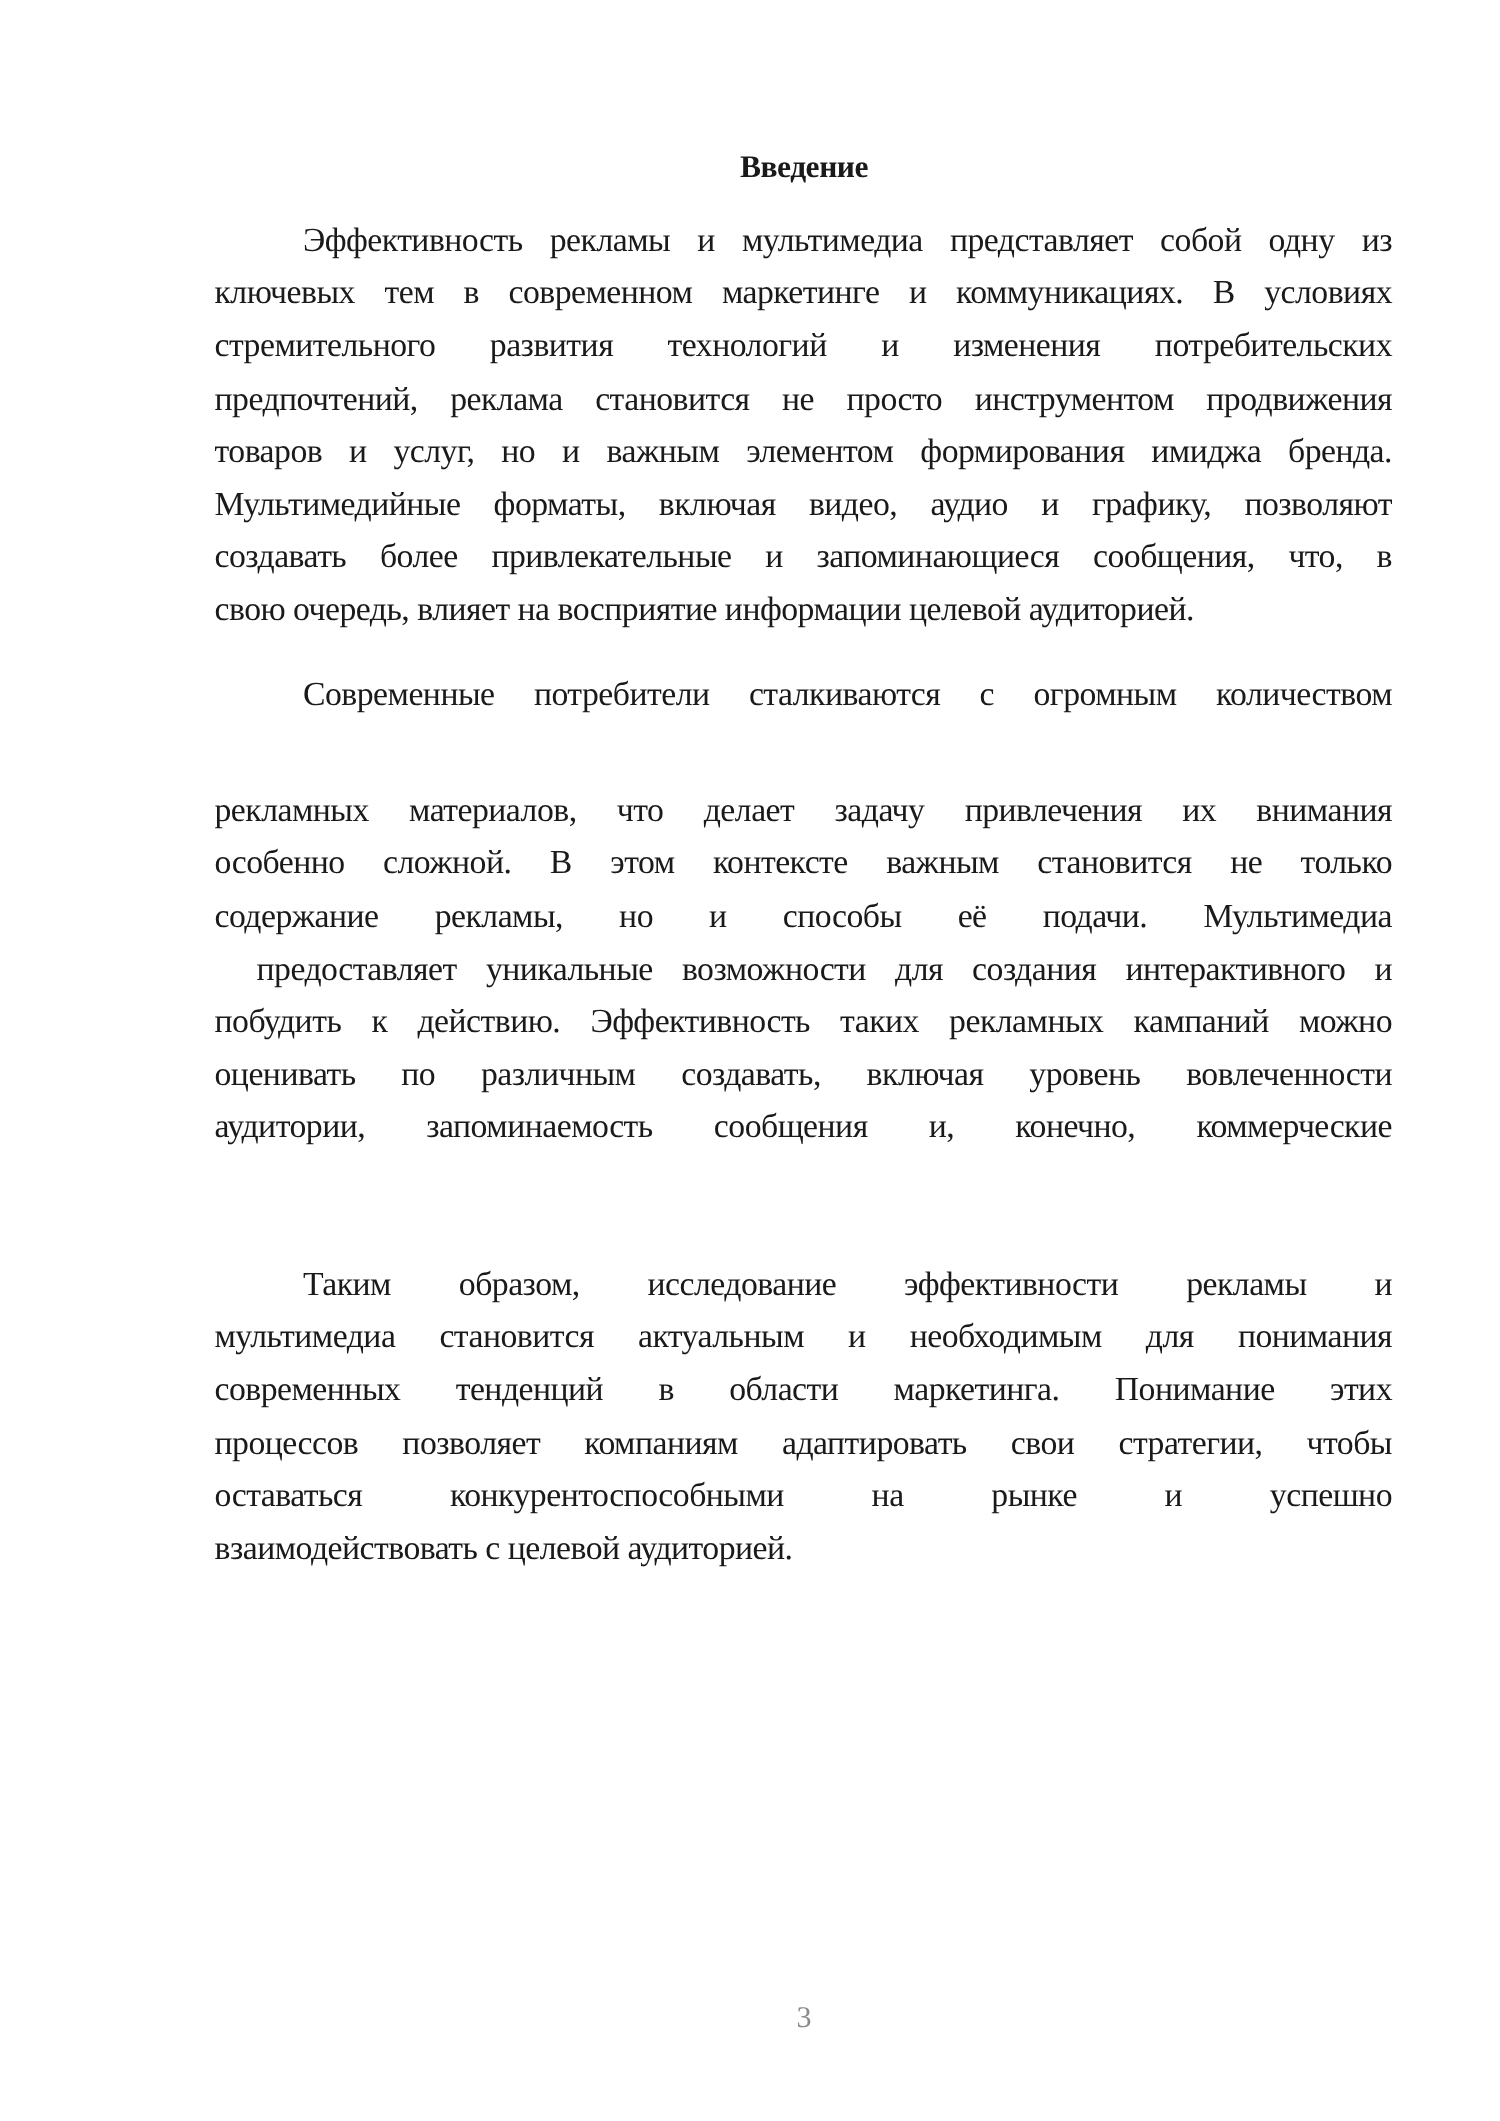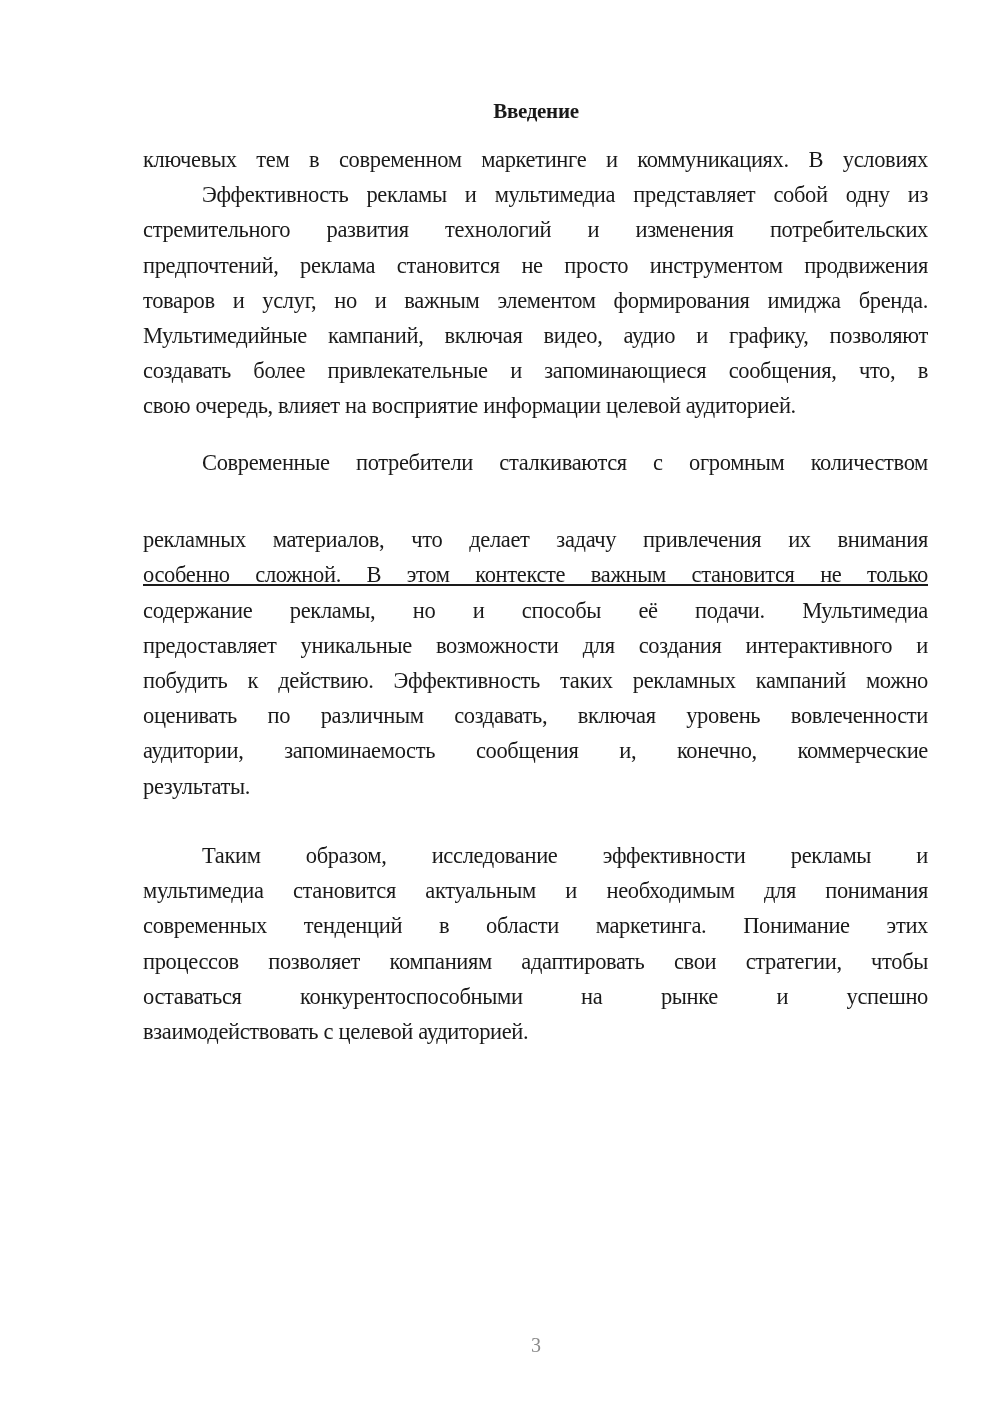--- a/index.html
+++ b/index.html
@@ -67,40 +67,39 @@
     }
   </style>
 </head>
 <body>
 
 <div class="page">
 
   <div class="heading">Введение</div>
 
   <div class="para" style="top:142px;">
+    <span class="line first" style="white-space: nowrap;">Эффективность рекламы и мультимедиа представляет собой одну из</span>
     <span class="line" style="white-space: nowrap;">ключевых тем в современном маркетинге и коммуникациях. В условиях</span>
-    <span class="line first" style="white-space: nowrap;">Эффективность рекламы и мультимедиа представляет собой одну из</span>
     <span class="line" style="white-space: nowrap;">стремительного развития технологий и изменения потребительских</span>
     <span class="line" style="white-space: nowrap;">предпочтений, реклама становится не просто инструментом продвижения</span>
     <span class="line" style="white-space: nowrap;">товаров и услуг, но и важным элементом формирования имиджа бренда.</span>
-    <span class="line" style="white-space: nowrap;">Мультимедийные кампаний, включая видео, аудио и графику, позволяют</span>
+    <span class="line" style="white-space: nowrap;">Мультимедийные форматы, включая видео, аудио и графику, позволяют</span>
     <span class="line" style="white-space: nowrap;">создавать более привлекательные и запоминающиеся сообщения, что, в</span>
     <span class="line last">свою очередь, влияет на восприятие информации целевой аудиторией.</span>
   </div>
 
   <div class="para" style="top:445px;">
     <span class="line first" style="white-space: nowrap; font-family: Liberation Serif, serif;">Современные потребители сталкиваются с огромным количеством</span>
     <span class="line" style="white-space: nowrap; margin-top: 42px;">рекламных материалов, что делает задачу привлечения их внимания</span>
-    <span class="line" style="white-space: nowrap; text-decoration: underline;">особенно сложной. В этом контексте важным становится не только</span>
+    <span class="line" style="white-space: nowrap;">особенно сложной. В этом контексте важным становится не только</span>
     <span class="line" style="white-space: nowrap;">содержание рекламы, но и способы её подачи. Мультимедиа</span>
-    <span class="line" style="white-space: nowrap;">предоставляет уникальные возможности для создания интерактивного и</span>
+    <span class="line" style="white-space: nowrap; margin-left: 28px;">предоставляет уникальные возможности для создания интерактивного и</span>
     <span class="line" style="white-space: nowrap;">побудить к действию. Эффективность таких рекламных кампаний можно</span>
     <span class="line" style="white-space: nowrap;">оценивать по различным создавать, включая уровень вовлеченности</span>
     <span class="line" style="white-space: nowrap;">аудитории, запоминаемость сообщения и, конечно, коммерческие</span>
-    <span class="line last">результаты.</span>
   </div>
 
   <div class="para" style="top:818px;">
     <span class="line first" style="white-space: nowrap; margin-top: 20px;">Таким образом, исследование эффективности рекламы и</span>
     <span class="line" style="white-space: nowrap;">мультимедиа становится актуальным и необходимым для понимания</span>
     <span class="line" style="white-space: nowrap;">современных тенденций в области маркетинга. Понимание этих</span>
     <span class="line" style="white-space: nowrap;">процессов позволяет компаниям адаптировать свои стратегии, чтобы</span>
     <span class="line" style="white-space: nowrap;">оставаться конкурентоспособными на рынке и успешно</span>
     <span class="line last">взаимодействовать с целевой аудиторией.</span>
   </div>

